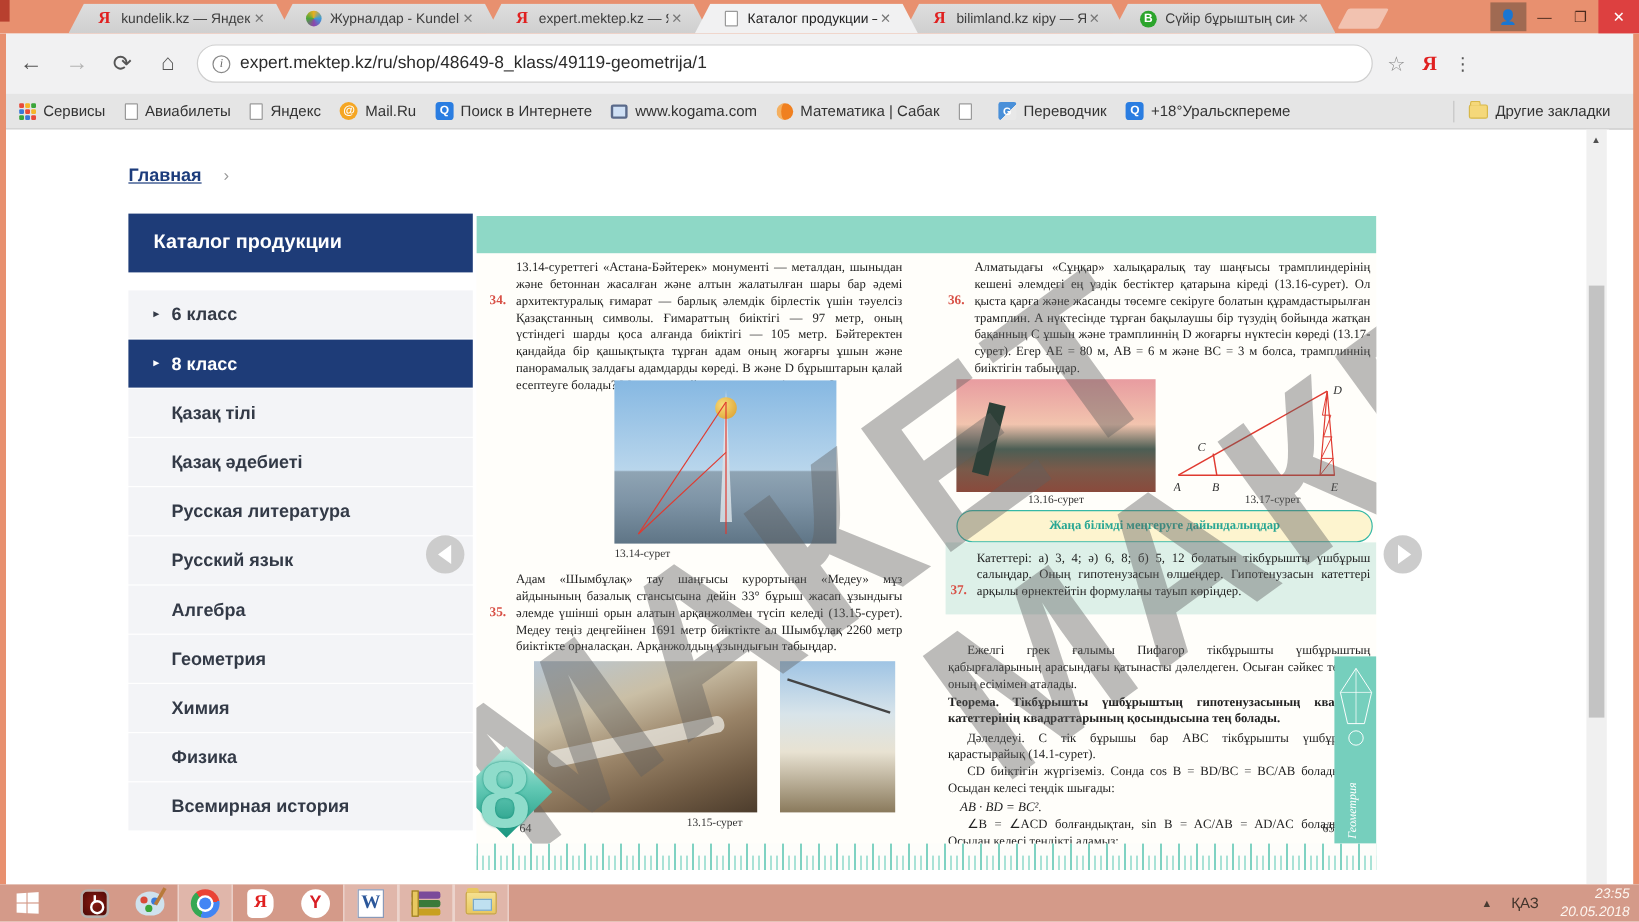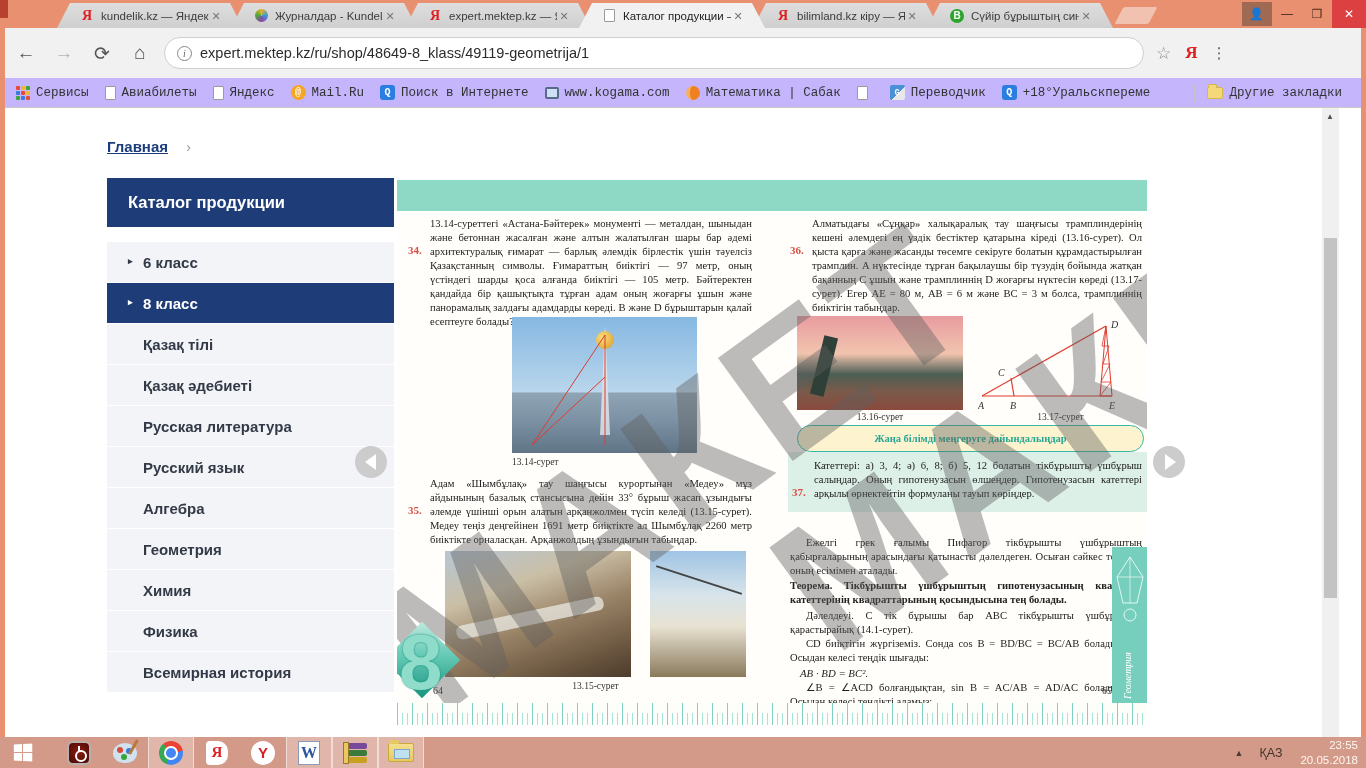--- a/index.html
+++ b/index.html
@@ -47,23 +47,23 @@
                 border-radius:16px; display:flex; align-items:center; padding:0 12px; }
   .info-icon { width:15px; height:15px; border:1px solid #888; border-radius:50%; color:#666;
                font-size:10px; line-height:13px; text-align:center; margin-right:8px;
                font-family:"Liberation Serif",serif; font-style:italic; flex:0 0 15px; }
   .url { font-size:14.5px; color:#2b2b2b; white-space:nowrap; overflow:hidden; }
   .star { font-size:17px; color:#8a8a8a; margin-left:12px; }
   .ya-ext { font-family:"Liberation Serif",serif; font-weight:bold; color:#e02020; font-size:17px; margin-left:14px; }
   .menu-dots { margin-left:14px; margin-right:14px; color:#555; font-size:15px; letter-spacing:0; }
 
   
-  .bookmarks { position:absolute; left:0; top:78px; width:1366px; height:30px; background:#c4b5fd;
+  .bookmarks { position:absolute; left:0; top:78px; width:1366px; height:30px; background:#e5e5e5;
                border-bottom:1px solid #c9c9c9; display:flex; align-items:center; font-size:12.5px;
-               color:#333;font-family:Liberation Mono, monospace; }
+               color:#333; }
   .bm { display:flex; align-items:center; margin-left:16px; white-space:nowrap; }
   .bm .bicon { margin-right:6px; display:flex; align-items:center; justify-content:center; }
   .icon-grid { width:14px; height:14px; display:grid; grid-template-columns:repeat(3,1fr); gap:1px; }
   .icon-grid i { border-radius:1px; }
   .icon-page { width:11px; height:14px; background:#fff; border:1px solid #9a9a9a; border-radius:1px; }
   .icon-mail { width:15px; height:15px; border-radius:50%; background:#f5a623; color:#fff; font-size:10px;
                display:flex; align-items:center; justify-content:center; font-weight:bold; }
   .icon-q { width:15px; height:15px; border-radius:3px; background:#2a7de1; color:#fff; font-size:10px;
             display:flex; align-items:center; justify-content:center; font-weight:bold; }
   .icon-pc { width:14px; height:12px; border:2px solid #5a6a8a; border-radius:2px; background:#cfe0f5; }
@@ -217,21 +217,21 @@
       border:1px solid #9a7a20; }
   .ic-explorer { width:26px; height:19px; background:linear-gradient(#f5e090,#e8c860); border:1px solid #c8a840;
       border-radius:2px; position:relative; }
   .ic-explorer:before { content:""; position:absolute; left:0; top:-4px; width:10px; height:4px;
       background:#e8c860; border-radius:2px 2px 0 0; }
   .ic-explorer:after { content:""; position:absolute; left:5px; top:5px; width:14px; height:8px;
       background:#bfe0f0; border:1px solid #7aa8c8; }
   .tray { position:absolute; right:8px; top:0; height:31px; display:flex; align-items:center; }
   .tray .chev { color:#4a3b32; font-size:9px; margin-right:16px; }
   .tray .lang { color:#43352c; font-size:12.5px; margin-right:18px; }
-  .tray .clock { text-align:right; color:#fdf6f0; font-size:11.5px; line-height:1.25; }
+  .tray .clock { text-align:right; color:#fdf6f0; font-size:11.5px; line-height:1.25;font-style:italic; }
 </style>
 </head>
 <body>
 
 <div class="stage">
 
   <div class="titlebar">
     <div class="corner"></div>
     <div class="tabstrip">
       <div class="tab">

